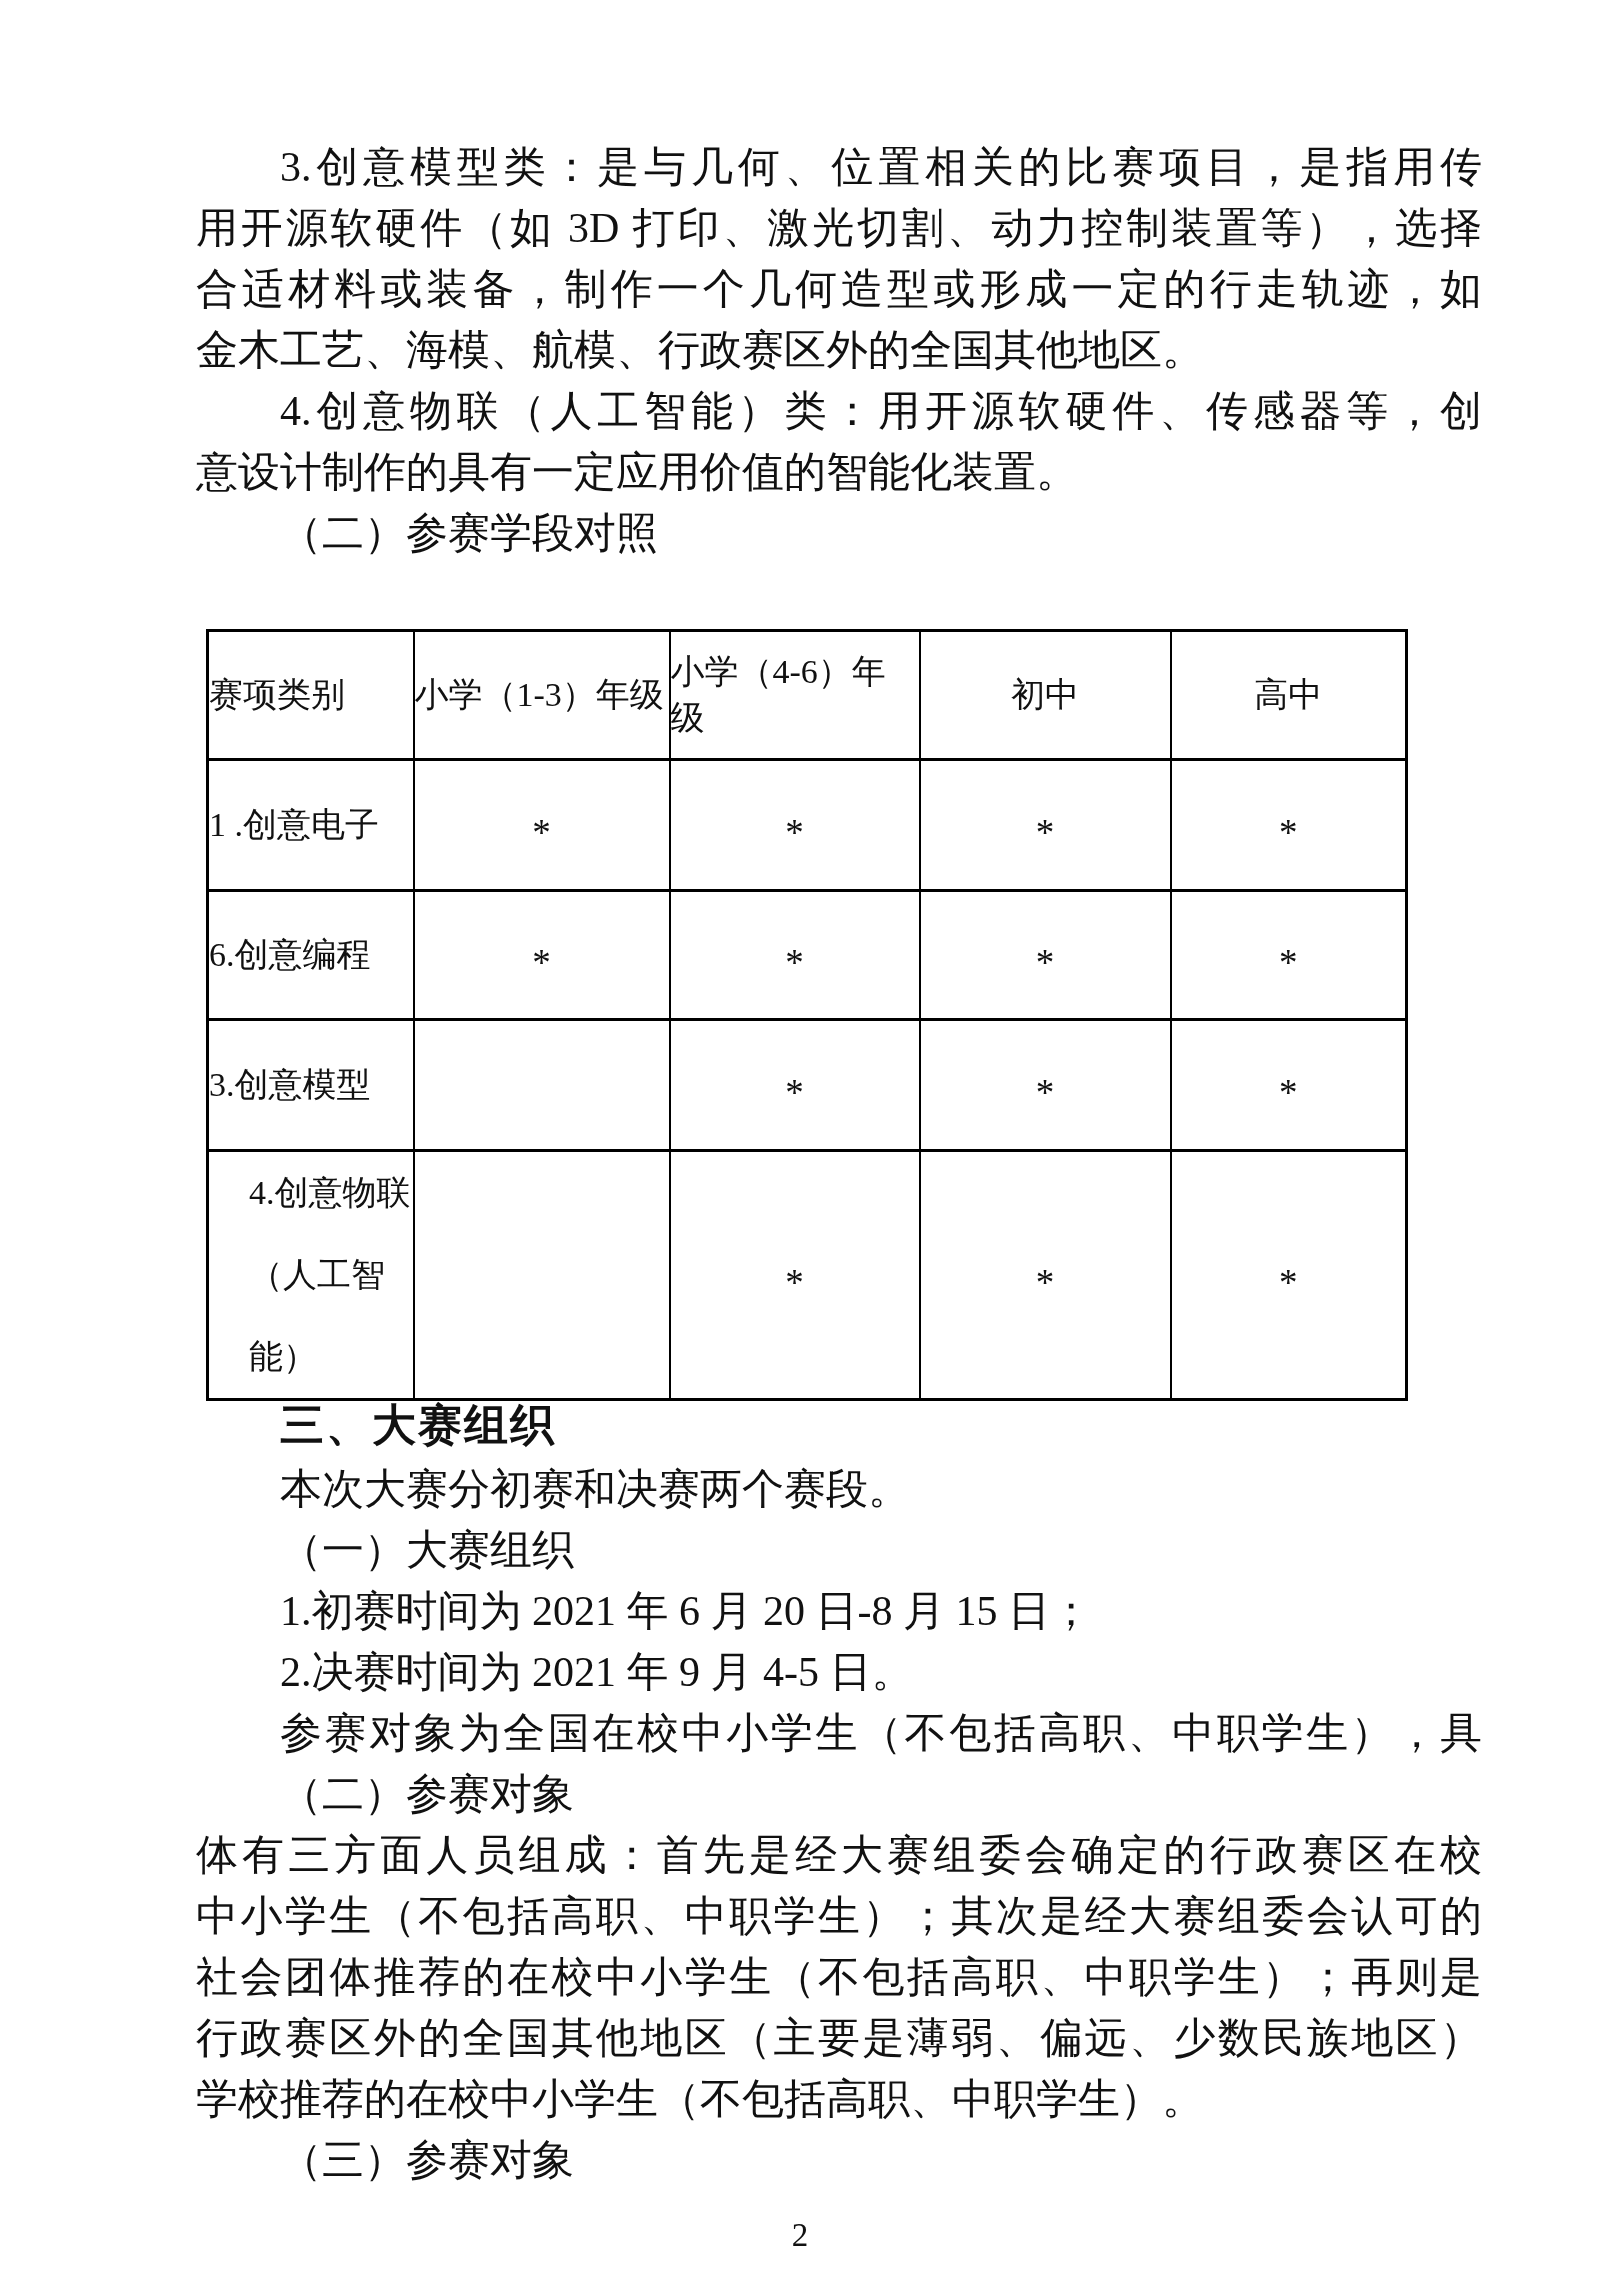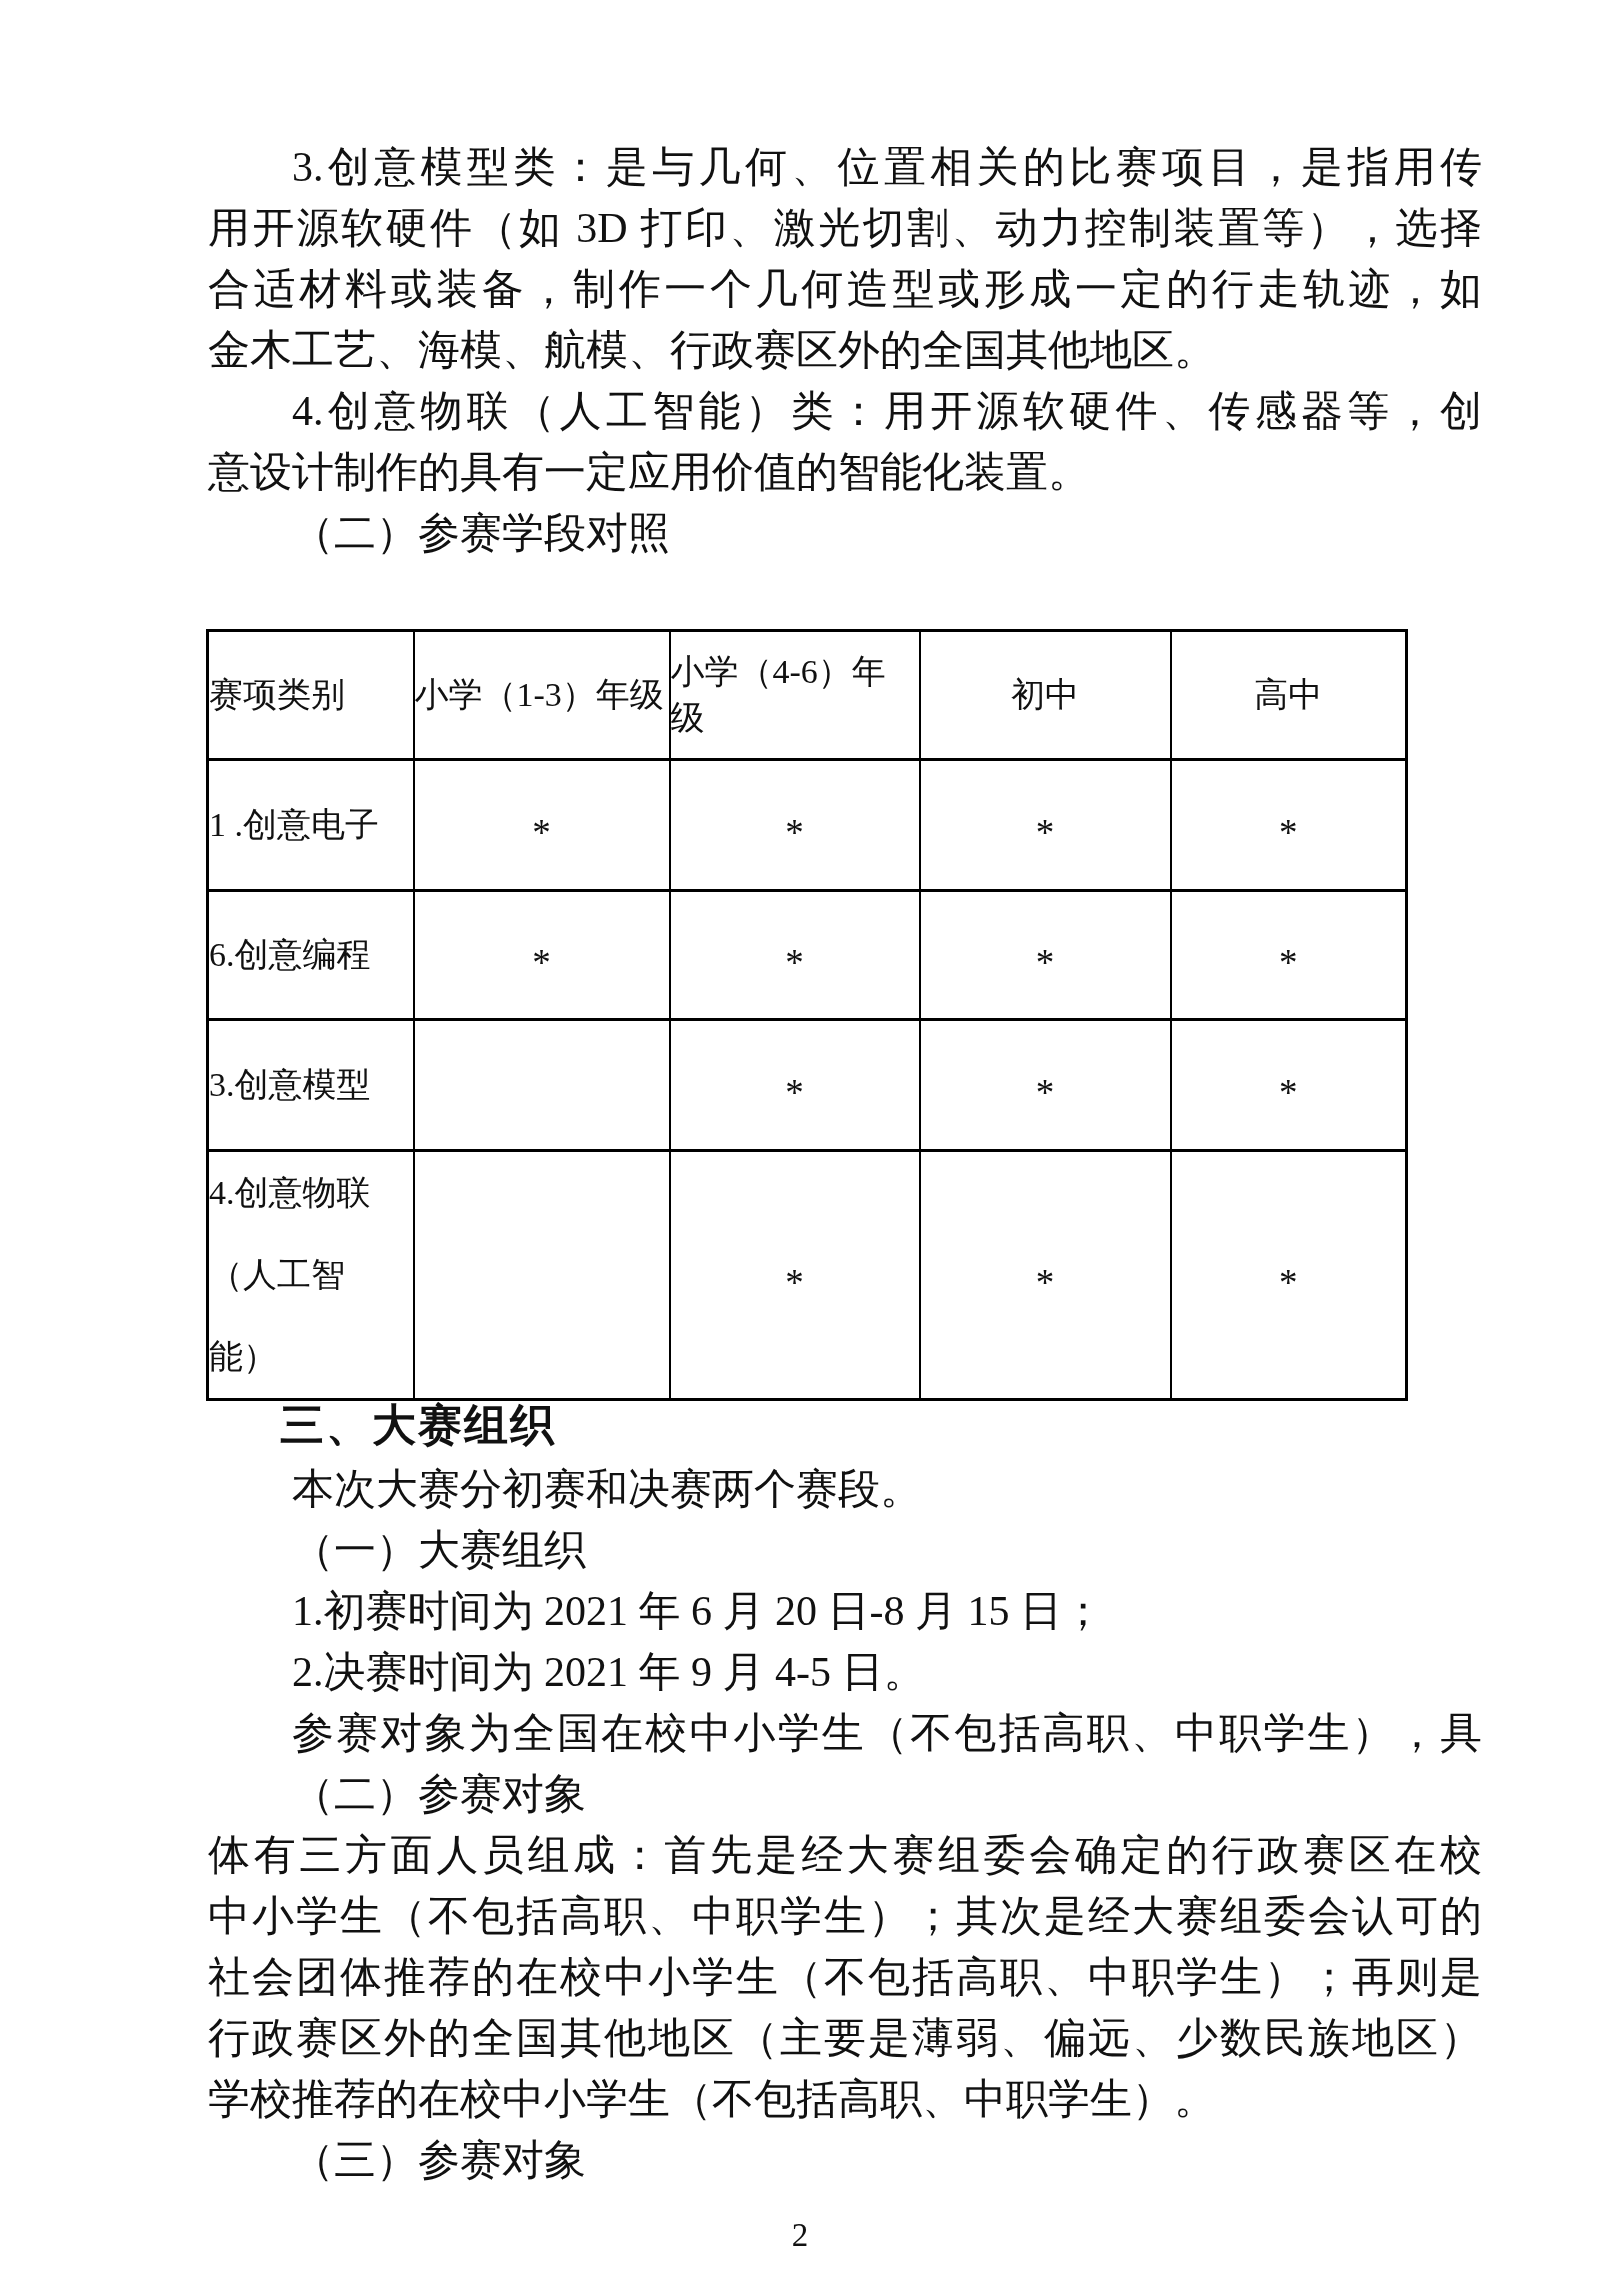--- a/index.html
+++ b/index.html
@@ -10,21 +10,20 @@
     color:#111;
     font-family:"Liberation Serif","DejaVu Serif",serif;
     overflow:hidden;
   }
   .textcol{position:absolute;left:196px;width:1286px;}
   .line{
     height:61px;line-height:61px;
     font-size:42px;
     white-space:normal;
     text-align:left;
-    margin-left:12px;
   }
   .ind{text-indent:84px;}
   .j{text-align:justify;text-align-last:justify;}
   .block-top{top:137px;}
   .sec3{top:1390px;}
   .sec3-heading{
     height:69px;line-height:69px;
     font-size:44px;font-weight:bold;
     font-family:"DejaVu Sans","Liberation Sans",sans-serif;
     text-indent:84px;
@@ -42,21 +41,21 @@
     border-right:2px solid #000;
     border-top:3.9px solid #000;
     border-bottom:3.9px solid #000;
     vertical-align:middle;
     padding:0;
     overflow:hidden;
   }
   table.grade{border:3.9px solid #000;}
   td.lbl{text-align:left;padding-left:5.9px;}
   td.ctr{text-align:center;}
-  .lbl2line{line-height:82px;}
+  .lbl2line{line-height:82px;padding-left:40px;}
   .star{
     display:inline-block;
     font-size:37px;
     position:relative;top:7.8px;
   }
   .pageno{
     position:absolute;
     top:2217px;left:0;width:1600px;
     text-align:center;
     font-size:33px;

